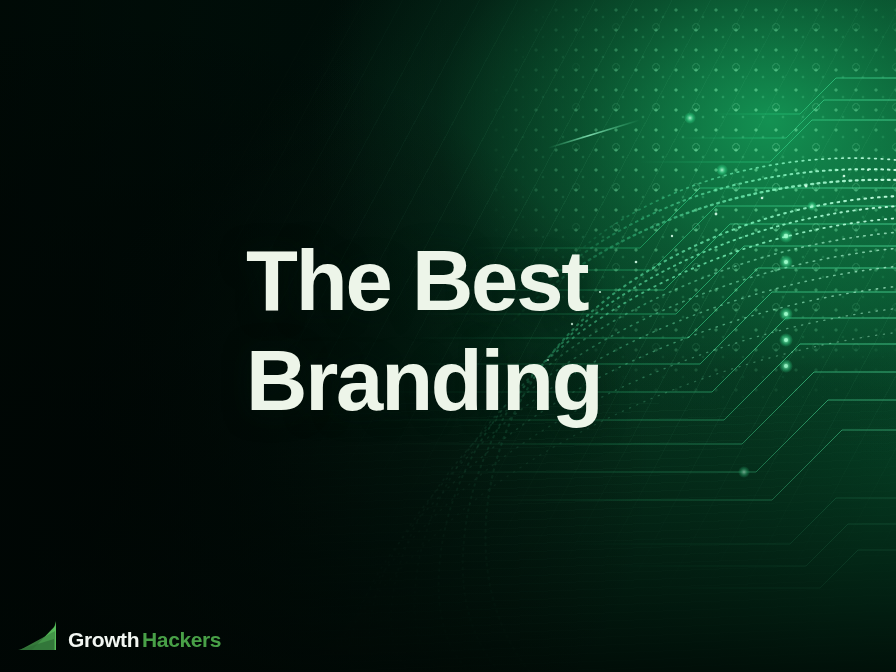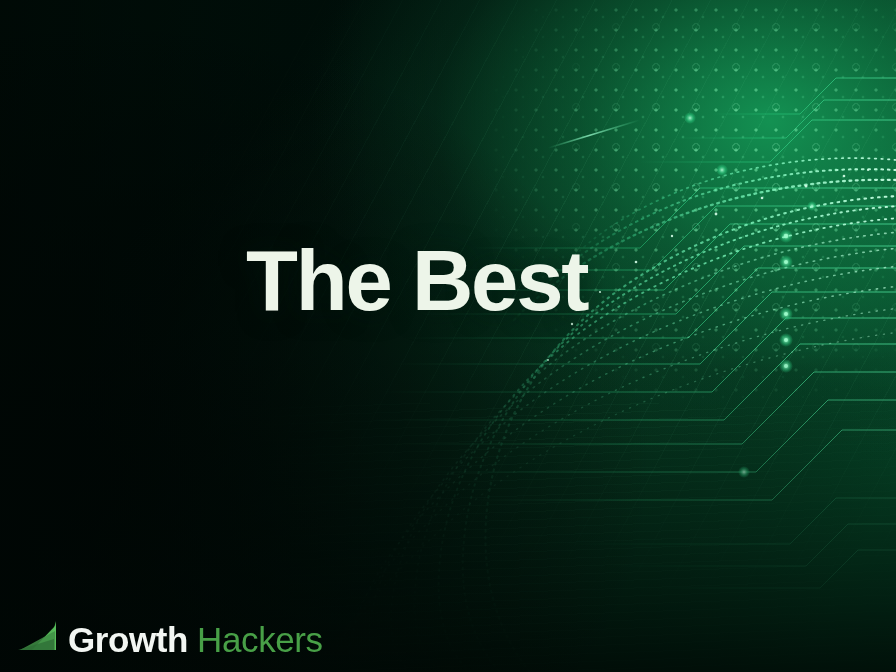--- a/index.html
+++ b/index.html
@@ -72,23 +72,23 @@
     font-size:85px;line-height:100px;font-weight:700;
     letter-spacing:-2.2px;
     color:#edf5e9;
     text-shadow:0 2px 26px rgba(0,24,14,.55);
   }
   #headline .ln{display:block;white-space:nowrap;}
 
   
   #logo{position:absolute;left:18px;top:617px;height:44px;display:flex;align-items:center;}
   #logo-mark{width:54px;height:40px;margin-right:-4px;}
-  #logo-word{font-size:35px;font-weight:700;letter-spacing:-.4px;line-height:1;display:flex;align-items:baseline;text-align:right;}
+  #logo-word{font-size:21px;font-weight:700;letter-spacing:-.4px;line-height:1;display:flex;align-items:baseline;text-align:right;}
   #logo-growth{color:#f2f6f2;}
-  #logo-hackers{color:#48a047;margin-left:9px;font-weight:400;}
+  #logo-hackers{color:#48a047;margin-left:3px;font-weight:700;}
 </style>
 </head>
 <body>
 
 <div id="stage">
 
   <div class="layer" id="glow-main"></div>
   <div class="layer" id="streaks"></div>
   <div id="hlines"></div>
 
@@ -210,20 +210,21 @@
         <circle cx="548" cy="360" r="1"></circle>
       <circle cx="844" cy="176" r="1.3"></circle>
         <circle cx="868" cy="170" r="1.1"></circle>
     </g>
   </svg>
 
   <div class="layer" id="vignette"></div>
 
   <h1 id="headline">
     <span class="ln">The Best</span>
+    <span class="ln">Branding</span>
   </h1>
 
   <div id="logo">
     <svg id="logo-mark" viewBox="0 0 54 40" aria-hidden="true">
       <path d="M38 2 L38 31 L30 31 Z" fill="#4caf50"></path>
       <path d="M38 6 L38 31 L14 31 Z" fill="#57bd5b" opacity=".95"></path>
       <path d="M37 12 L37 31 L2 31 Z" fill="#3f8e45" opacity=".85"></path>
       <path d="M36 20 L36 31 L0 31 Z" fill="#2e6d36" opacity=".75"></path>
     </svg>
     <div id="logo-word">

